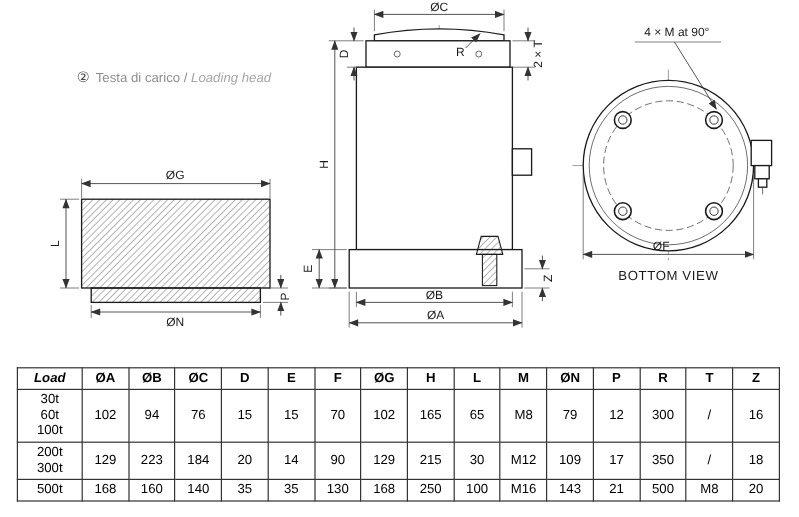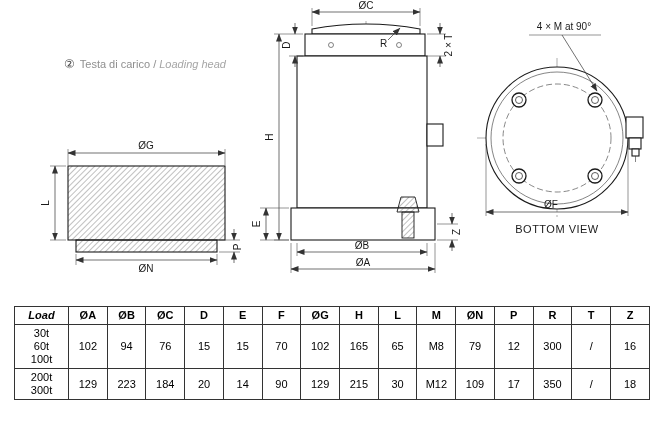--- a/index.html
+++ b/index.html
@@ -289,16 +289,36 @@
           <td>129</td>
           <td>215</td>
           <td>30</td>
           <td>M12</td>
           <td>109</td>
           <td>17</td>
           <td>350</td>
           <td>/</td>
           <td>18</td>
         </tr>
+        <tr>
+          <td>
+            <div>500t</div>
+          </td>
+          <td>168</td>
+          <td>160</td>
+          <td>140</td>
+          <td>35</td>
+          <td>35</td>
+          <td>130</td>
+          <td>168</td>
+          <td>250</td>
+          <td>100</td>
+          <td>M16</td>
+          <td>143</td>
+          <td>21</td>
+          <td>500</td>
+          <td>M8</td>
+          <td>20</td>
+        </tr>
       </tbody>
   </table>
 
 </div>
 
 </body></html>

